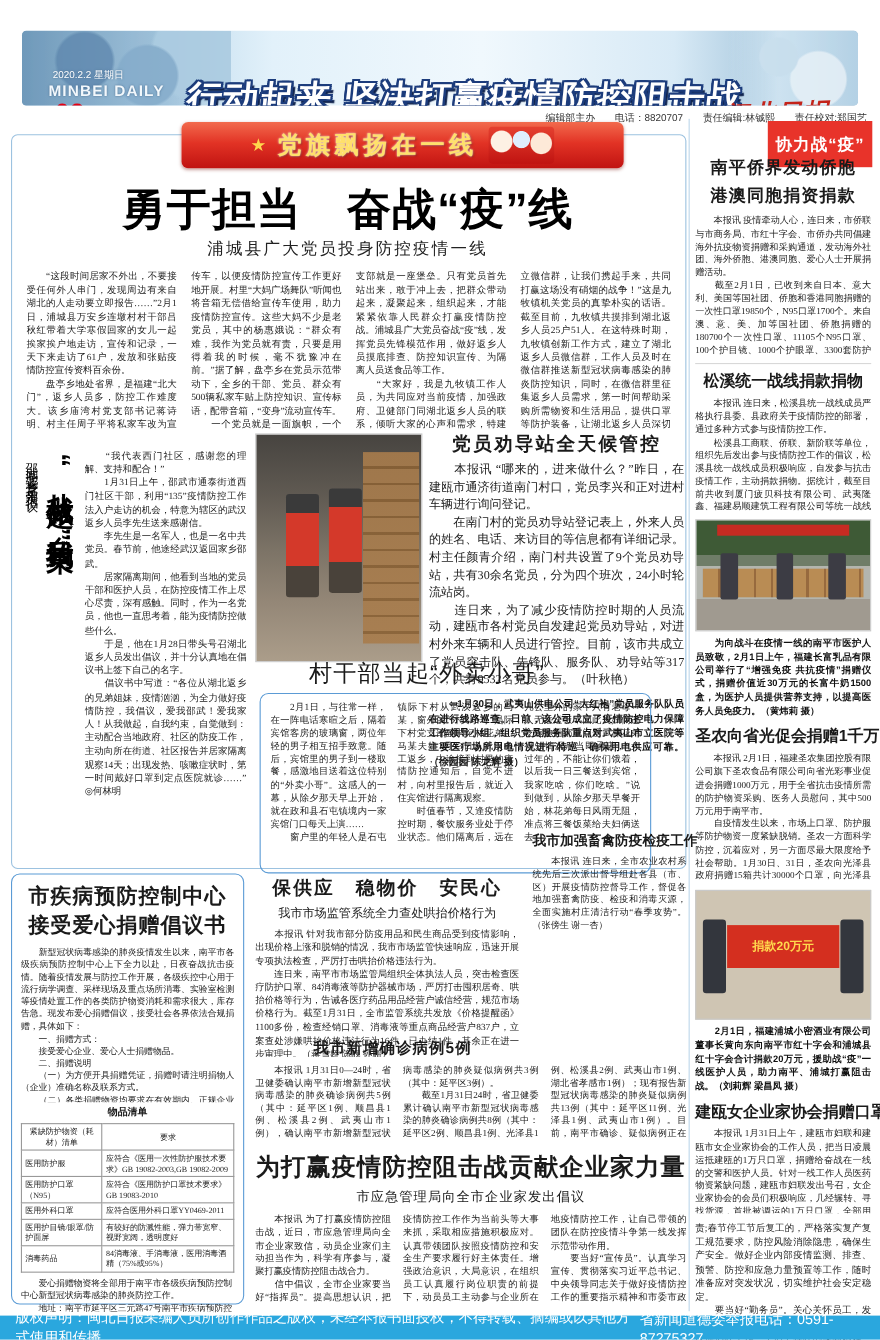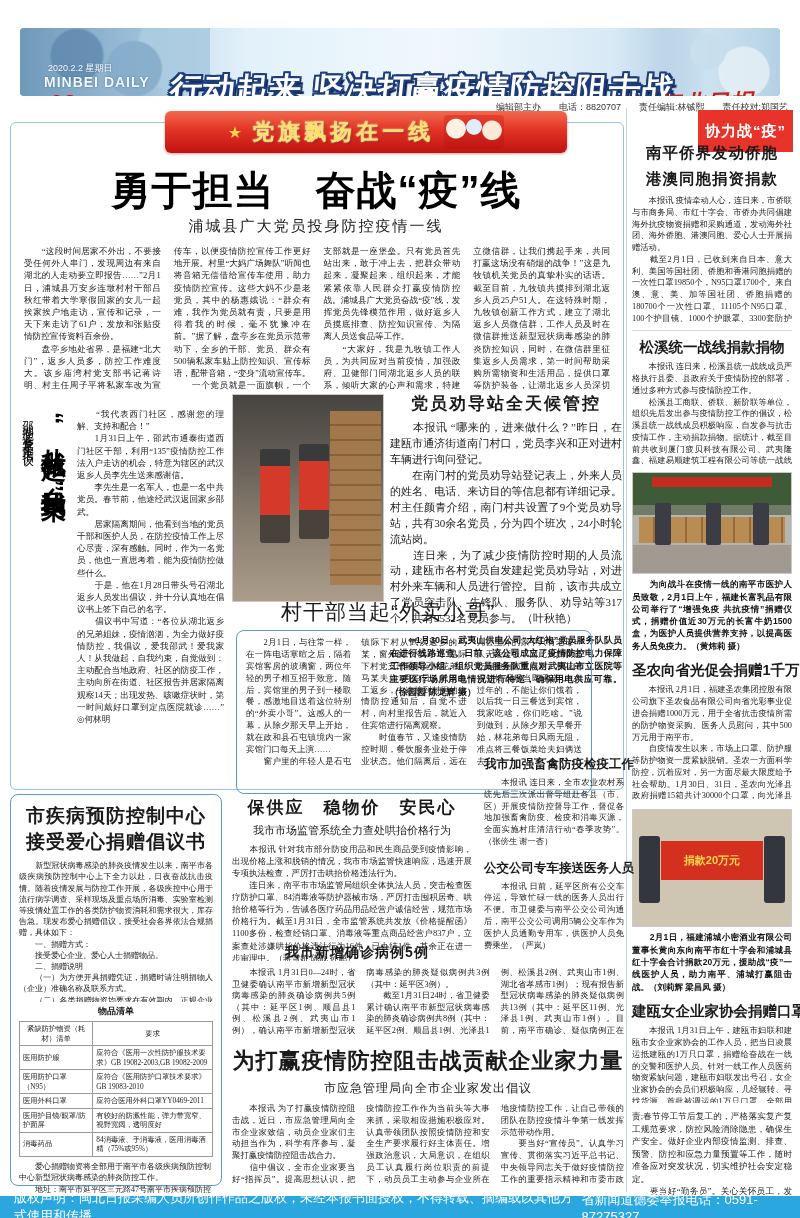--- a/index.html
+++ b/index.html
@@ -320,24 +320,20 @@
   <div class="sub">我市市场监管系统全力查处哄抬价格行为</div>
   <div class="body justify prewrap">　　本报讯 针对我市部分防疫用品和民生商品受到疫情影响，出现价格上涨和脱销的情况，我市市场监管快速响应，迅速开展专项执法检查，严厉打击哄抬价格违法行为。
 　　连日来，南平市市场监管局组织全体执法人员，突击检查医疗防护口罩、84消毒液等防护器械市场，严厉打击囤积居奇、哄抬价格等行为，告诫各医疗药品用品经营户诚信经营，规范市场价格行为。截至1月31日，全市监管系统共发放《价格提醒函》1100多份，检查经销口罩、消毒液等重点商品经营户837户，立案查处涉嫌哄抬价格违法行为16件，已办结1件，其余正在进一步审理中。（蒋雪娇 陈靓 孙鹏）</div>
 </div>
 
 <div class="abs xcol">
   <div>
     <h4>我市加强畜禽防疫检疫工作</h4>
     <div class="body justify prewrap">　　本报讯 连日来，全市农业农村系统先后三次派出督导组赴各县（市、区）开展疫情防控督导工作，督促各地加强畜禽防疫、检疫和消毒灭源，全面实施村庄清洁行动“春季攻势”。（张傍生 谢一杏）</div>
   </div>
-  <div class="art2">
-    <h4>公交公司专车接送医务人员</h4>
-    <div class="body justify prewrap">　　本报讯 日前，延平区所有公交车停运，导致忙碌一线的医务人员出行不便。市卫健委与南平公交公司沟通后，南平公交公司调用5辆公交车作为医护人员通勤专用车，供医护人员免费乘坐。（严岚）</div>
-  </div>
 </div>
 
 <div class="abs xinzeng">
   <h3>我市新增确诊病例5例</h3>
   <div class="body justify prewrap">　　本报讯 1月31日0—24时，省卫健委确认南平市新增新型冠状病毒感染的肺炎确诊病例共5例（其中：延平区1例、顺昌县1例、松溪县2例、武夷山市1例），确认南平市新增新型冠状病毒感染的肺炎疑似病例共3例（其中：延平区3例）。
 　　截至1月31日24时，省卫健委累计确认南平市新型冠状病毒感染的肺炎确诊病例共8例（其中：延平区2例、顺昌县1例、光泽县1例、松溪县2例、武夷山市1例、湖北省孝感市1例）；现有报告新型冠状病毒感染的肺炎疑似病例共13例（其中：延平区11例、光泽县1例、武夷山市1例）。目前，南平市确诊、疑似病例正在隔离治疗，其在南平密切接触者正在接受医学观察。（本报记者）</div>
 </div>
 
 <div class="abs qiyejia">
   <h2>为打赢疫情防控阻击战贡献企业家力量</h2>

